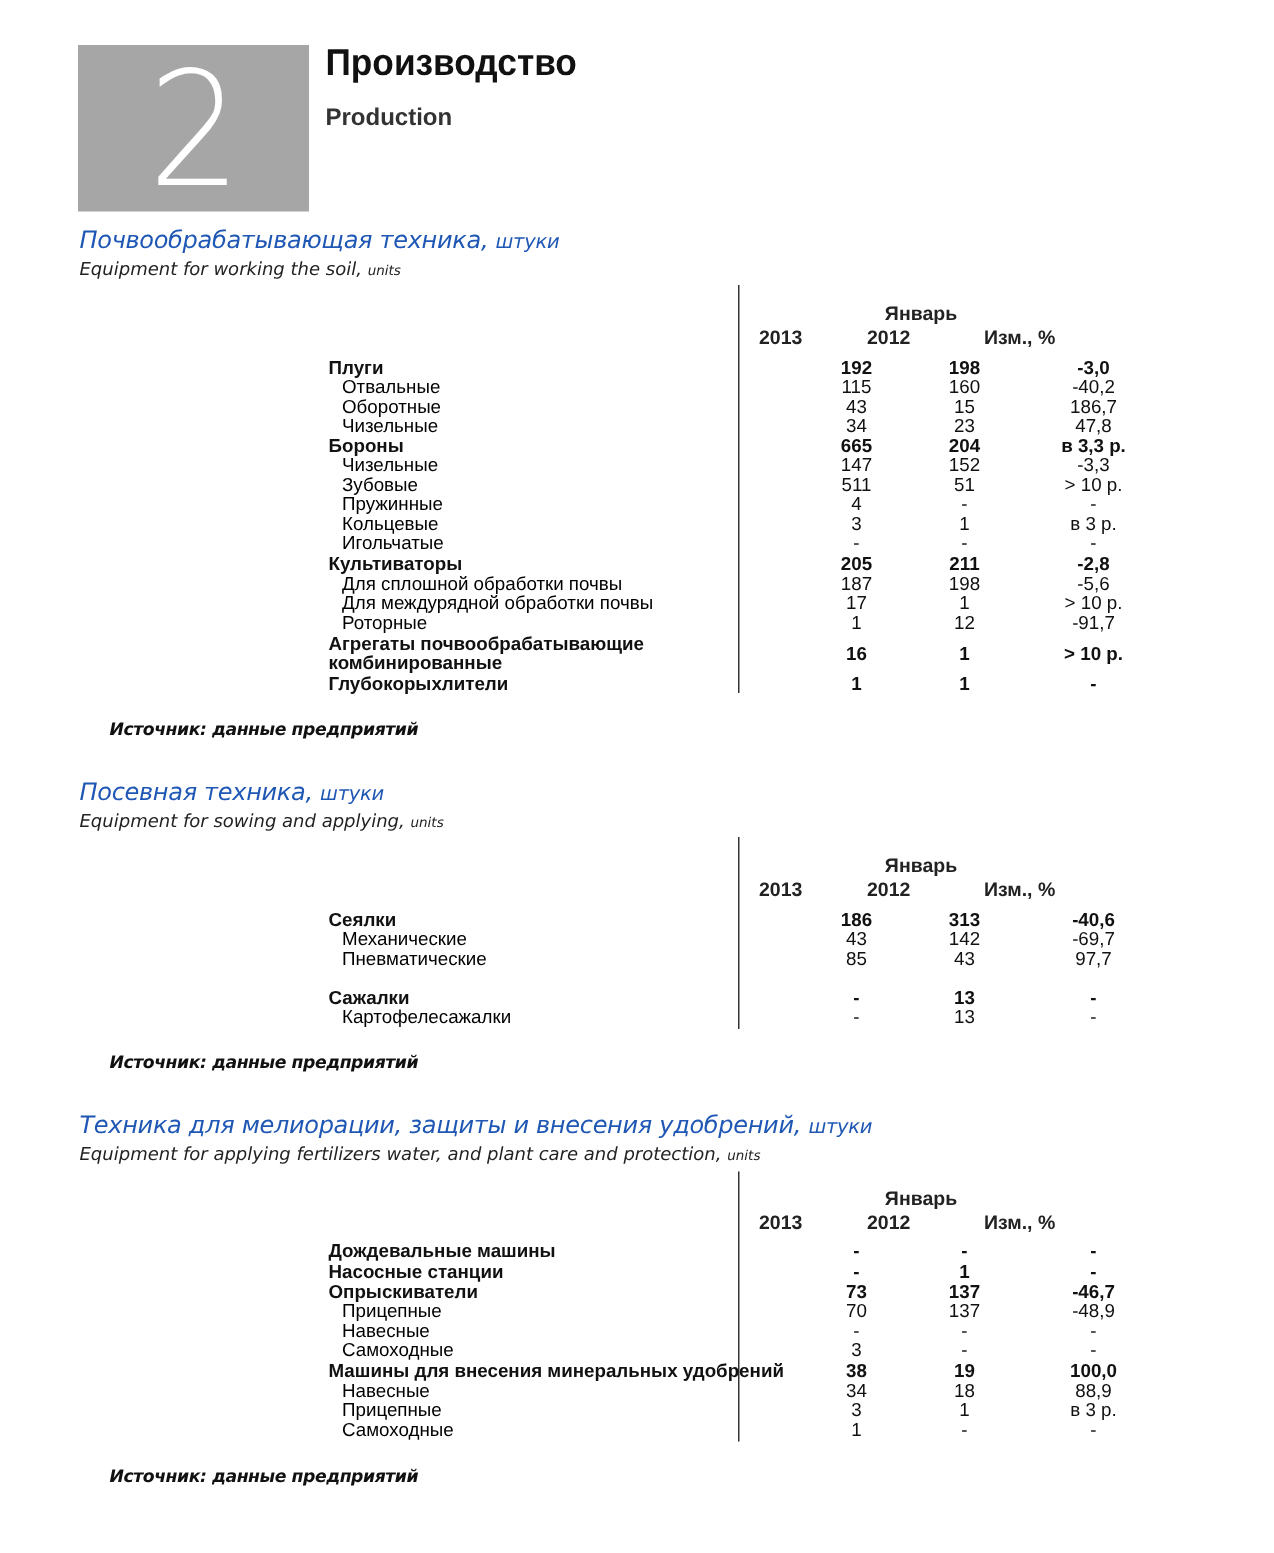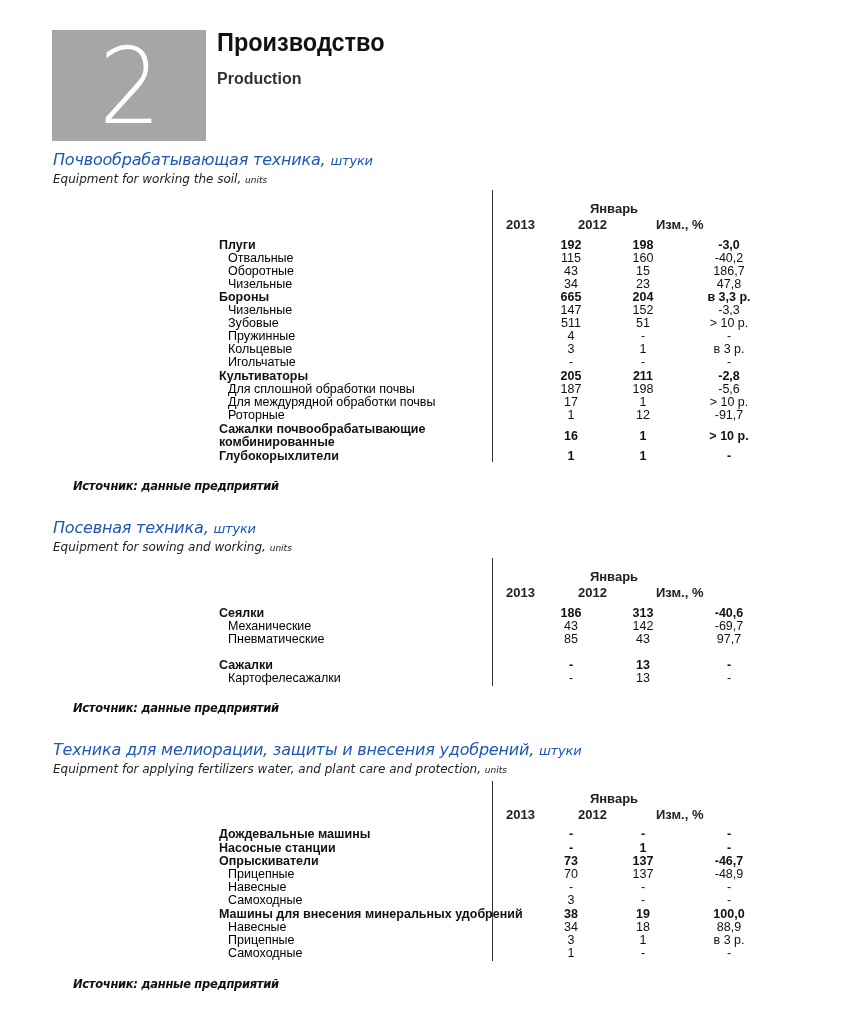--- a/index.html
+++ b/index.html
@@ -173,40 +173,40 @@
       <span class="v c2">1</span>
       <span class="v c3">&gt; 10 р.</span>
     </div>
   <div class="row sub" style="top:219px;">
       <span class="label">Роторные</span>
       <span class="v c1">1</span>
       <span class="v c2">12</span>
       <span class="v c3">-91,7</span>
     </div>
   <div class="row bold tall" style="top:233px;">
-      <span class="label"><span>Сажалки почвообрабатывающие</span><br><span>комбинированные</span></span>
+      <span class="label"><span>Агрегаты почвообрабатывающие</span><br><span>комбинированные</span></span>
       <span class="v c1">16</span>
       <span class="v c2">1</span>
       <span class="v c3">&gt; 10 р.</span>
     </div>
   <div class="row bold" style="top:260px;">
       <span class="label">Глубокорыхлители</span>
       <span class="v c1">1</span>
       <span class="v c2">1</span>
       <span class="v c3">-</span>
     </div>
 </div>
 <div class="source" style="top:479px;">Источник: данные предприятий</div>
 
 <div class="section-title" style="top:518px;">
   <span>Посевная техника,</span>
   <span class="unit">штуки</span>
 </div>
 <div class="section-sub" style="top:540px;">
-  <span>Equipment for sowing and working,</span>
+  <span>Equipment for sowing and applying,</span>
   <span class="unit">units</span>
 </div>
 <div class="table" style="top:558px; height:128px;">
   <div class="divider" style="top:0; height:128px;"></div>
   <div class="hdr-month" style="top:11px;">Январь</div>
   <div class="hdr-col c1" style="top:27px;">2013</div>
   <div class="hdr-col c2" style="top:27px;">2012</div>
   <div class="hdr-col c3" style="top:27px;">Изм., %</div>
 
   <div class="row bold" style="top:49px;">

